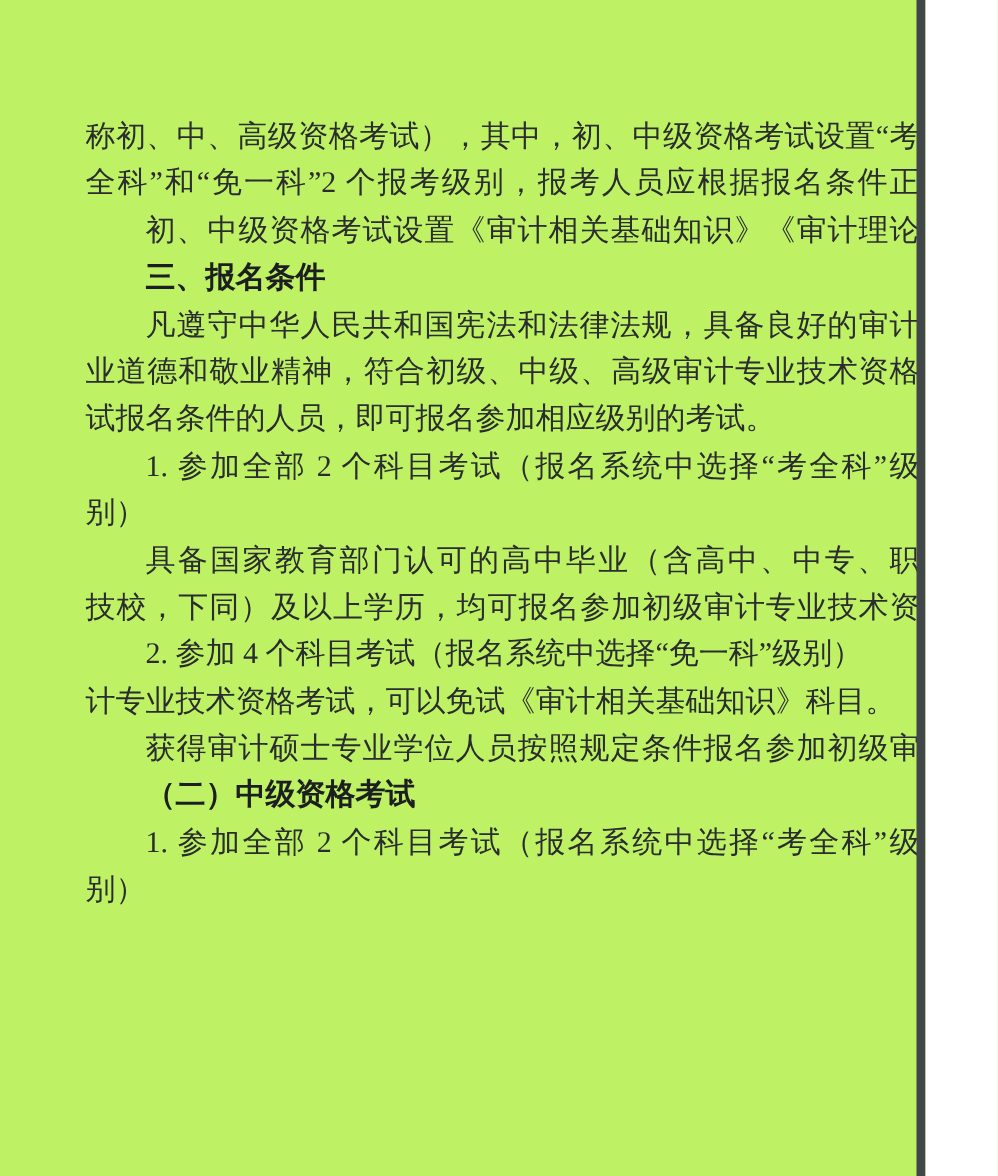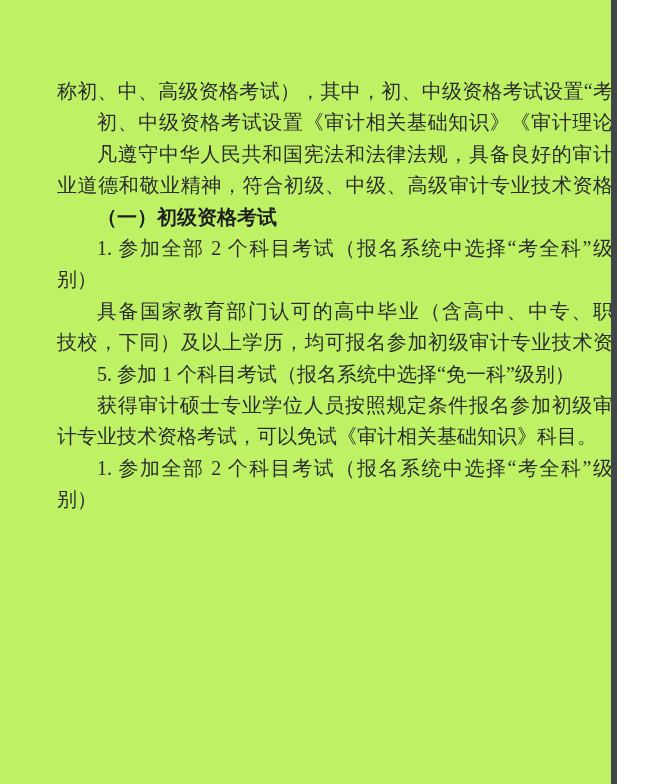--- a/index.html
+++ b/index.html
@@ -54,30 +54,33 @@
     color: #1c1e20;
   }
 </style>
 </head>
 <body>
 
 <div class="page">
 
   <div class="text-block">
     <div class="line fill">称初、中、高级资格考试），其中，初、中级资格考试设置“考</div>
+    <div class="line fill">全科”和“免一科”2 个报考级别，报考人员应根据报名条件正</div>
     <div class="line fill indent">初、中级资格考试设置《审计相关基础知识》《审计理论与</div>
+    <div class="line indent heading">三、报名条件</div>
     <div class="line fill indent">凡遵守中华人民共和国宪法和法律法规，具备良好的审计职</div>
     <div class="line fill">业道德和敬业精神，符合初级、中级、高级审计专业技术资格考</div>
-    <div class="line indent heading">（一）初级资格考试</div>
+    <div class="line">试报名条件的人员，即可报名参加相应级别的考试。</div>
     <div class="line fill indent">1. 参加全部 2 个科目考试（报名系统中选择“考全科”级</div>
     <div class="line">别）</div>
     <div class="line fill indent">具备国家教育部门认可的高中毕业（含高中、中专、职高、</div>
     <div class="line fill">技校，下同）及以上学历，均可报名参加初级审计专业技术资格</div>
-    <div class="line indent">5. 参加 1 个科目考试（报名系统中选择“免一科”级别）</div>
+    <div class="line indent">2. 参加 4 个科目考试（报名系统中选择“免一科”级别）</div>
+    <div class="line">计专业技术资格考试，可以免试《审计相关基础知识》科目。</div>
     <div class="line fill indent">获得审计硕士专业学位人员按照规定条件报名参加初级审</div>
-    <div class="line">计专业技术资格考试，可以免试《审计相关基础知识》科目。</div>
+    <div class="line indent heading">（二）中级资格考试</div>
     <div class="line fill indent">1. 参加全部 2 个科目考试（报名系统中选择“考全科”级</div>
     <div class="line">别）</div>
   </div>
 
   <div class="scan-edge-right" style="background: rgb(65, 70, 75);"></div>
 
 </div>
 
 </body></html>

